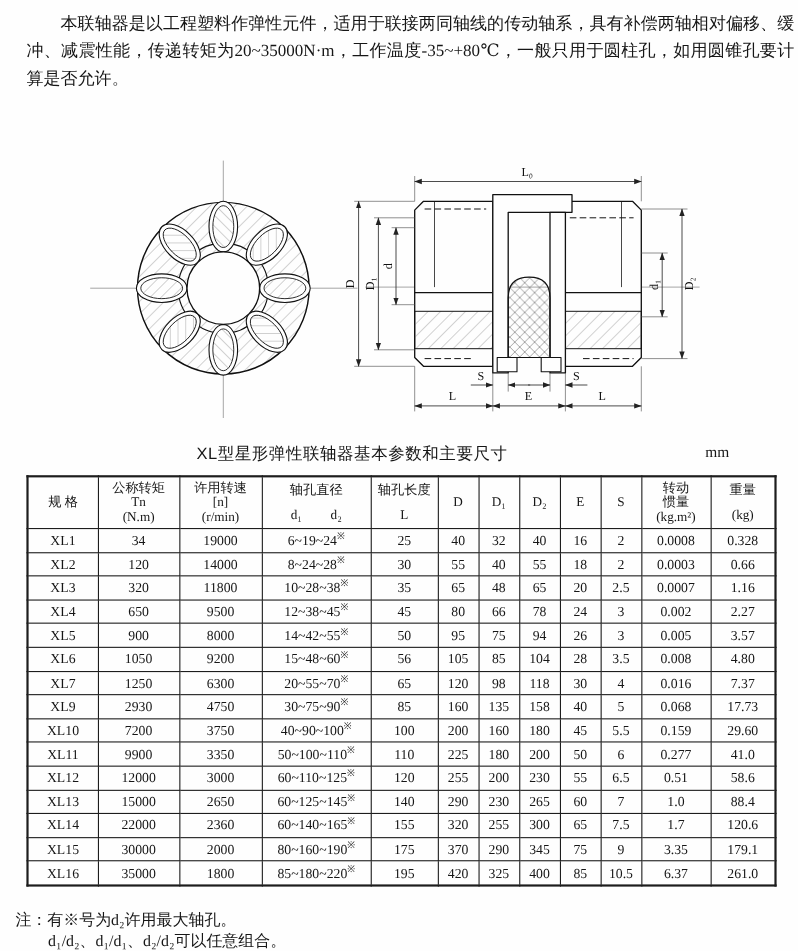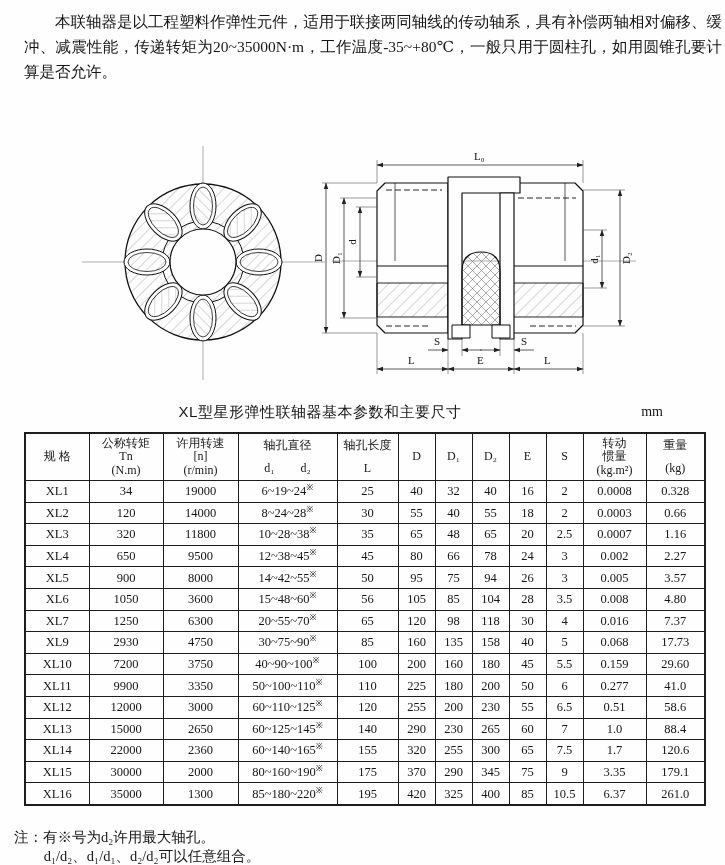--- a/index.html
+++ b/index.html
@@ -315,21 +315,21 @@
           <td>75</td>
           <td>94</td>
           <td>26</td>
           <td>3</td>
           <td>0.005</td>
           <td>3.57</td>
         </tr>
         <tr>
           <td>XL6</td>
           <td>1050</td>
-          <td>3600</td>
+          <td>9200</td>
           <td>15~48~60<sup>※</sup></td>
           <td>56</td>
           <td>105</td>
           <td>85</td>
           <td>104</td>
           <td>28</td>
           <td>3.5</td>
           <td>0.008</td>
           <td>4.80</td>
         </tr>
@@ -441,21 +441,21 @@
           <td>290</td>
           <td>345</td>
           <td>75</td>
           <td>9</td>
           <td>3.35</td>
           <td>179.1</td>
         </tr>
         <tr>
           <td>XL16</td>
           <td>35000</td>
-          <td>1300</td>
+          <td>1800</td>
           <td>85~180~220<sup>※</sup></td>
           <td>195</td>
           <td>420</td>
           <td>325</td>
           <td>400</td>
           <td>85</td>
           <td>10.5</td>
           <td>6.37</td>
           <td>261.0</td>
         </tr>

